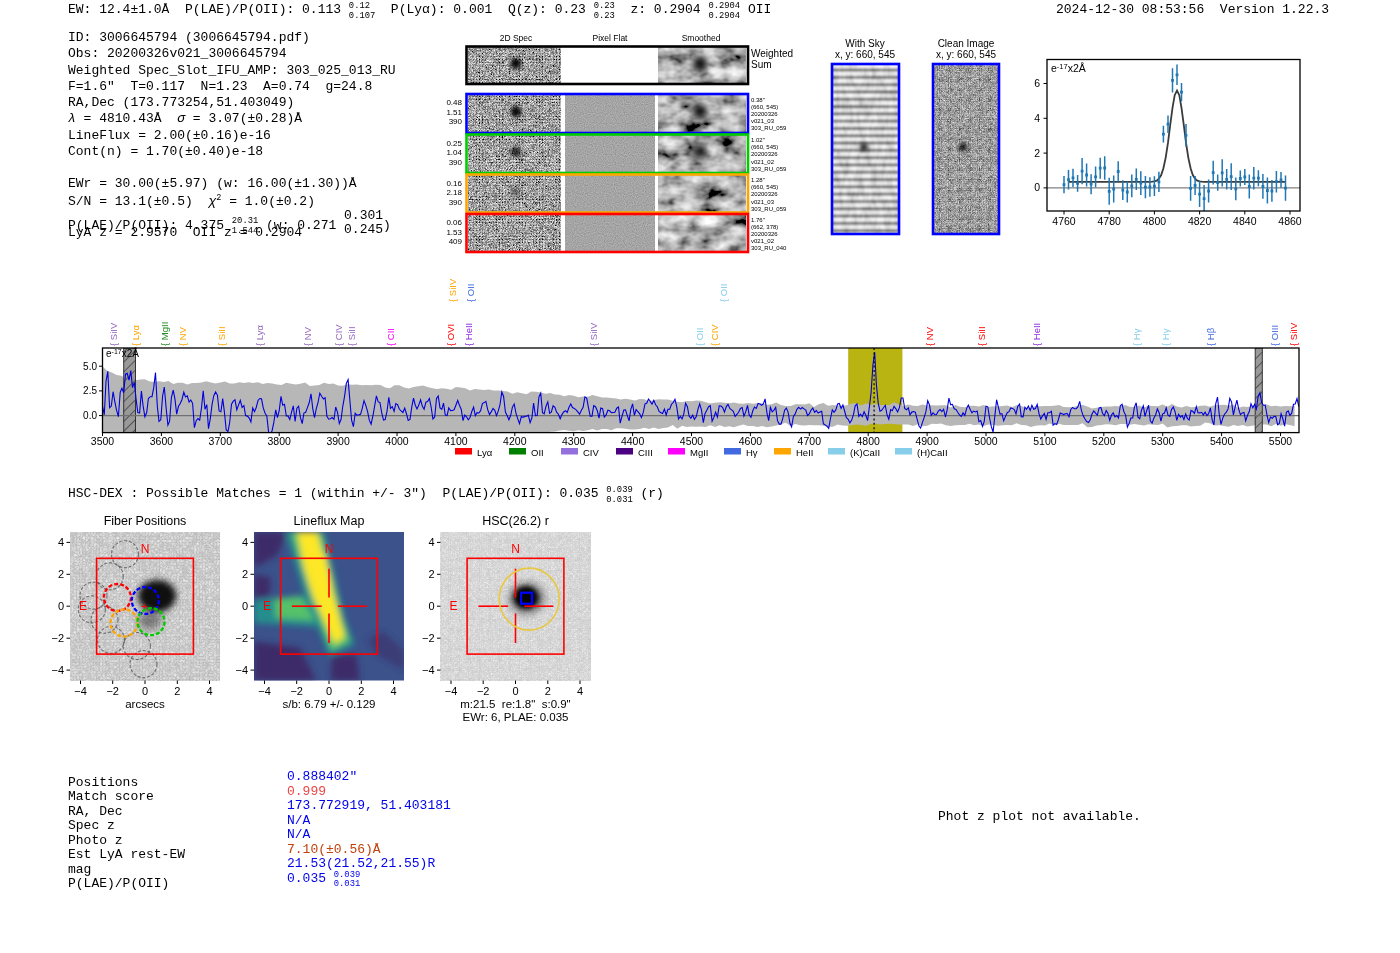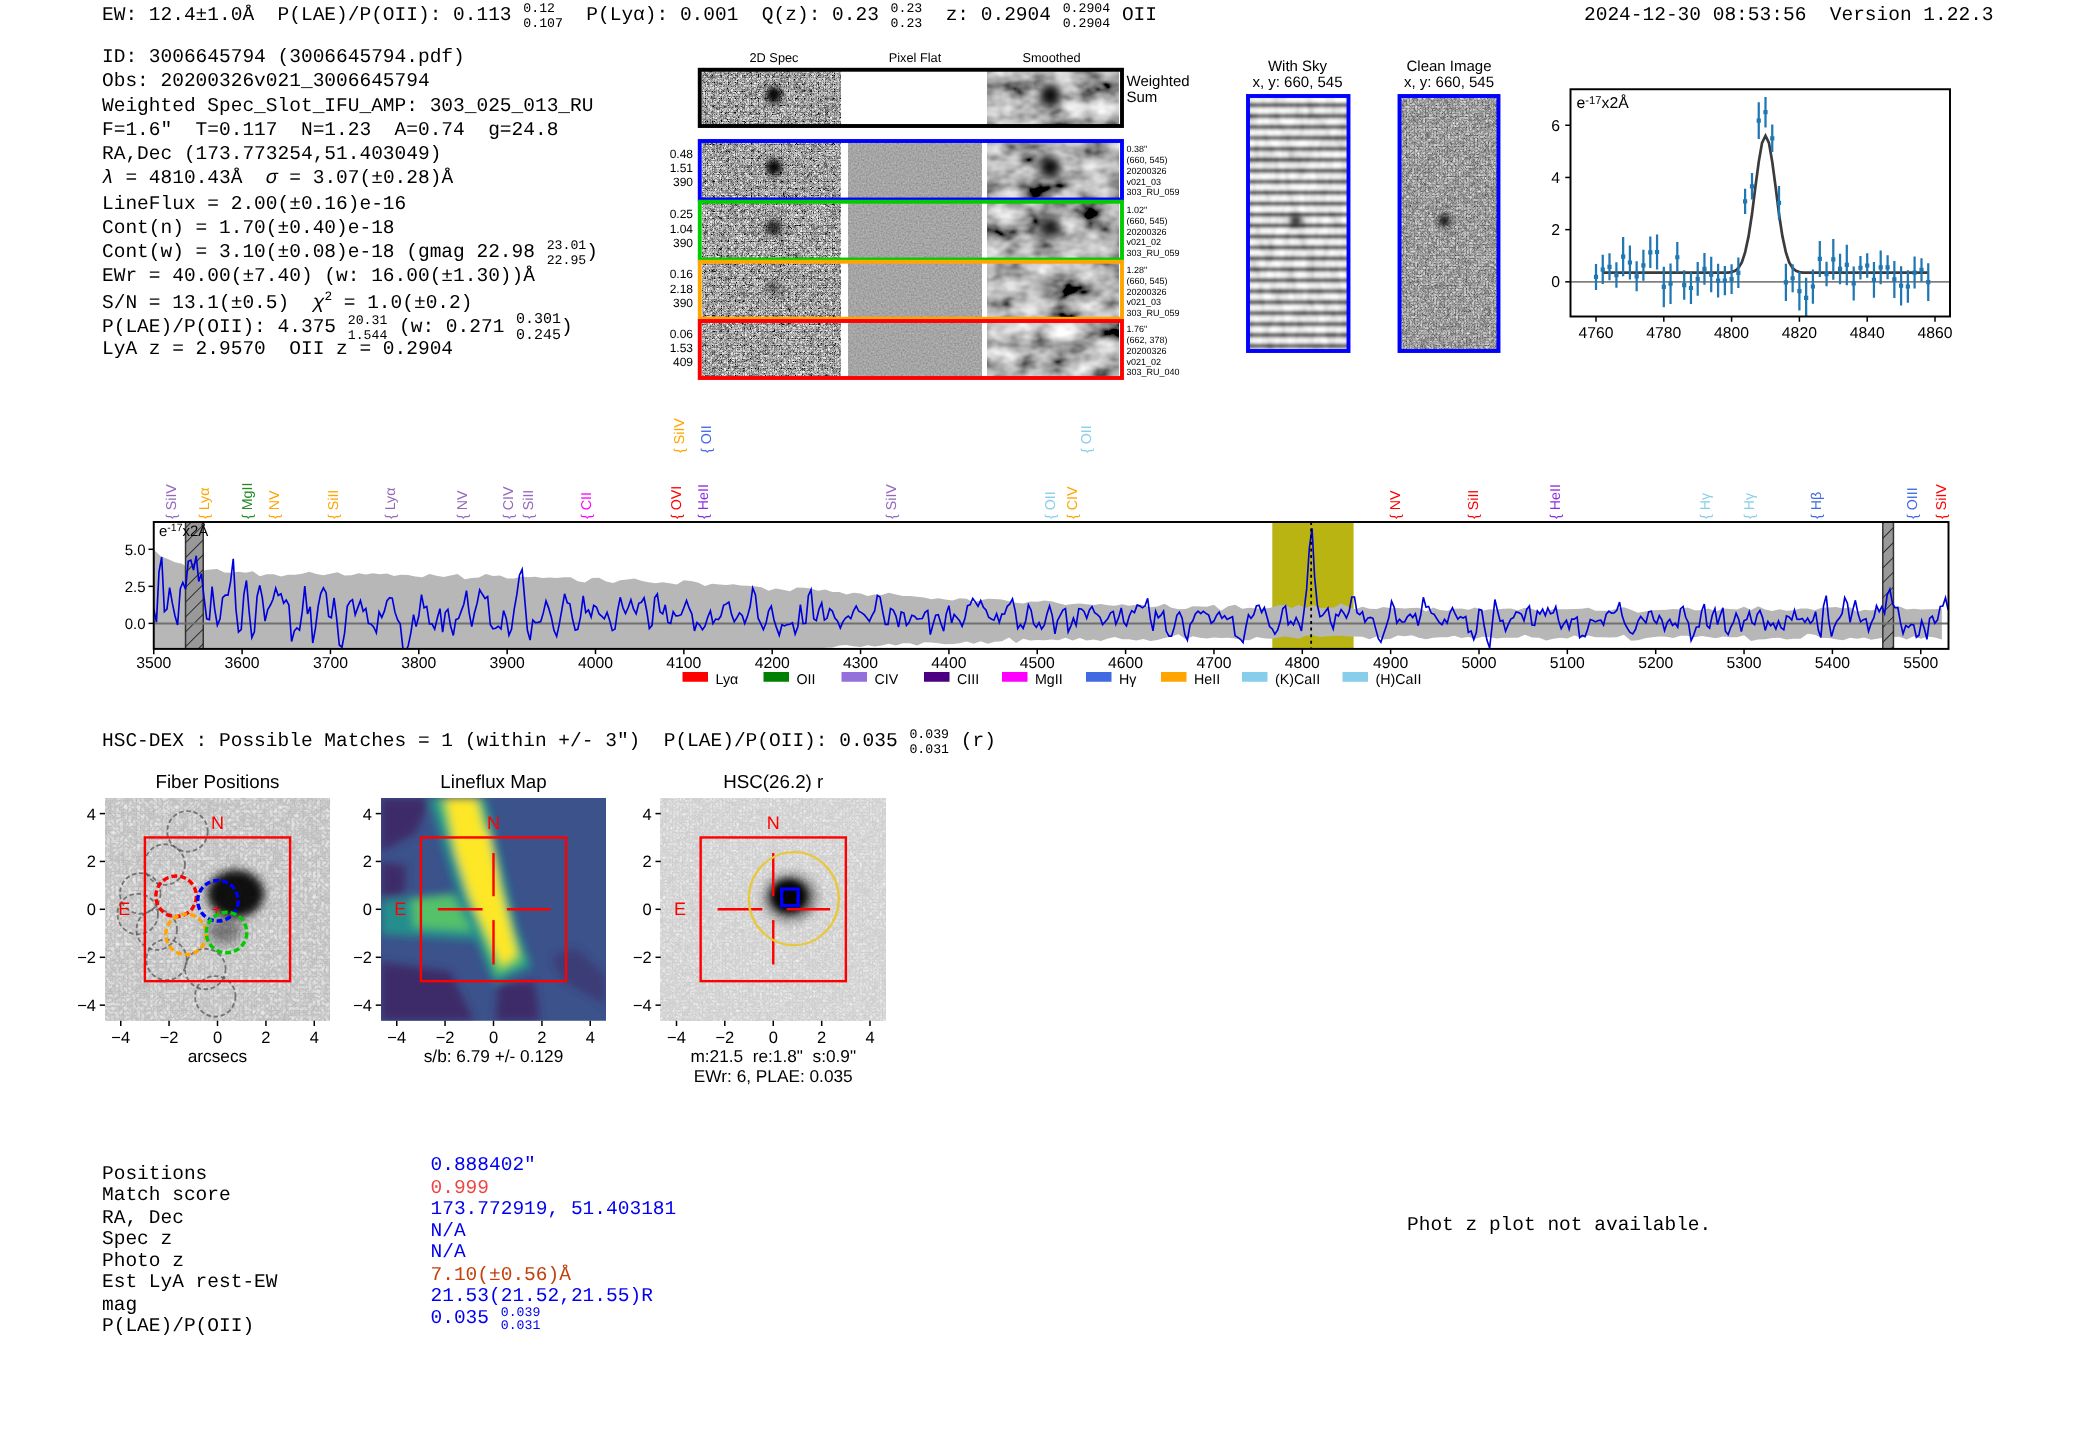--- a/index.html
+++ b/index.html
@@ -534,24 +534,23 @@
 <div class="m" style="left:1056px;top:2px">2024-12-30 08:53:56&nbsp;&nbsp;Version 1.22.3</div>
 
 <div class="m" style="left:68px;top:30.0px">ID: 3006645794 (3006645794.pdf)</div>
     <div class="m" style="left:68px;top:46.2px">Obs: 20200326v021_3006645794</div>
     <div class="m" style="left:68px;top:62.5px">Weighted Spec_Slot_IFU_AMP: 303_025_013_RU</div>
     <div class="m" style="left:68px;top:78.8px">F=1.6"&nbsp;&nbsp;T=0.117&nbsp;&nbsp;N=1.23&nbsp;&nbsp;A=0.74&nbsp;&nbsp;g=24.8</div>
     <div class="m" style="left:68px;top:95.0px">RA,Dec (173.773254,51.403049)</div>
     <div class="m" style="left:68px;top:111.2px"><i>λ</i> = 4810.43Å&nbsp;&nbsp;<i>σ</i> = 3.07(±0.28)Å</div>
     <div class="m" style="left:68px;top:127.5px">LineFlux = 2.00(±0.16)e-16</div>
     <div class="m" style="left:68px;top:143.8px">Cont(n) = 1.70(±0.40)e-18</div>
-    <div class="m" style="left:68px;top:160.0px">Cont(w) = 3.10(±0.08)e-18 (gmag 22.98 <span style="display:inline-block;vertical-align:-4.5px;line-height:1.08;font-size:8.8px;text-align:left">23.01<br>22.95</span>)</div>
-    <div class="m" style="left:68px;top:176.2px">EWr = 40.00(±7.40) (w: 16.00(±1.30))Å</div>
+    <div class="m" style="left:68px;top:176.2px">EWr = 30.00(±5.97) (w: 16.00(±1.30))Å</div>
     <div class="m" style="left:68px;top:192.5px">S/N = 13.1(±0.5)&nbsp;&nbsp;<i>χ</i><sup style="font-size:8.5px">2</sup> = 1.0(±0.2)</div>
-    <div class="m" style="left:68px;top:208.8px">P(LAE)/P(OII): 4.375 <span style="display:inline-block;vertical-align:-4.5px;line-height:1.08;font-size:8.8px;text-align:center">20.31<br>1.544</span> (w: 0.271 <span style="display:inline-block;vertical-align:-4.5px;line-height:1.08;font-size:10px;text-align:center">0.301<br>0.245</span>)</div>
+    <div class="m" style="left:68px;top:208.8px">P(LAE)/P(OII): 4.375 <span style="display:inline-block;vertical-align:-4.5px;line-height:1.08;font-size:8.8px;text-align:center">20.31<br>1.544</span> (w: 0.271 <span style="display:inline-block;vertical-align:-4.5px;line-height:1.08;font-size:13px;text-align:center">0.301<br>0.245</span>)</div>
     <div class="m" style="left:68px;top:225.0px">LyA z = 2.9570&nbsp;&nbsp;OII z = 0.2904</div>
 <div class="m" style="left:68px;top:486px">HSC-DEX : Possible Matches = 1 (within +/- 3")&nbsp;&nbsp;P(LAE)/P(OII): 0.035 <span style="display:inline-block;vertical-align:-4.5px;line-height:1.08;font-size:8.8px;text-align:left">0.039<br>0.031</span> (r)</div>
 <div class="m" style="left:68px;top:774.5px">Positions</div>
     <div class="m" style="left:68px;top:789.0px">Match score</div>
     <div class="m" style="left:68px;top:803.6px">RA, Dec</div>
     <div class="m" style="left:68px;top:818.1px">Spec z</div>
     <div class="m" style="left:68px;top:832.7px">Photo z</div>
     <div class="m" style="left:68px;top:847.2px">Est LyA rest-EW</div>
     <div class="m" style="left:68px;top:861.8px">mag</div>
     <div class="m" style="left:68px;top:876.4px">P(LAE)/P(OII)</div>

